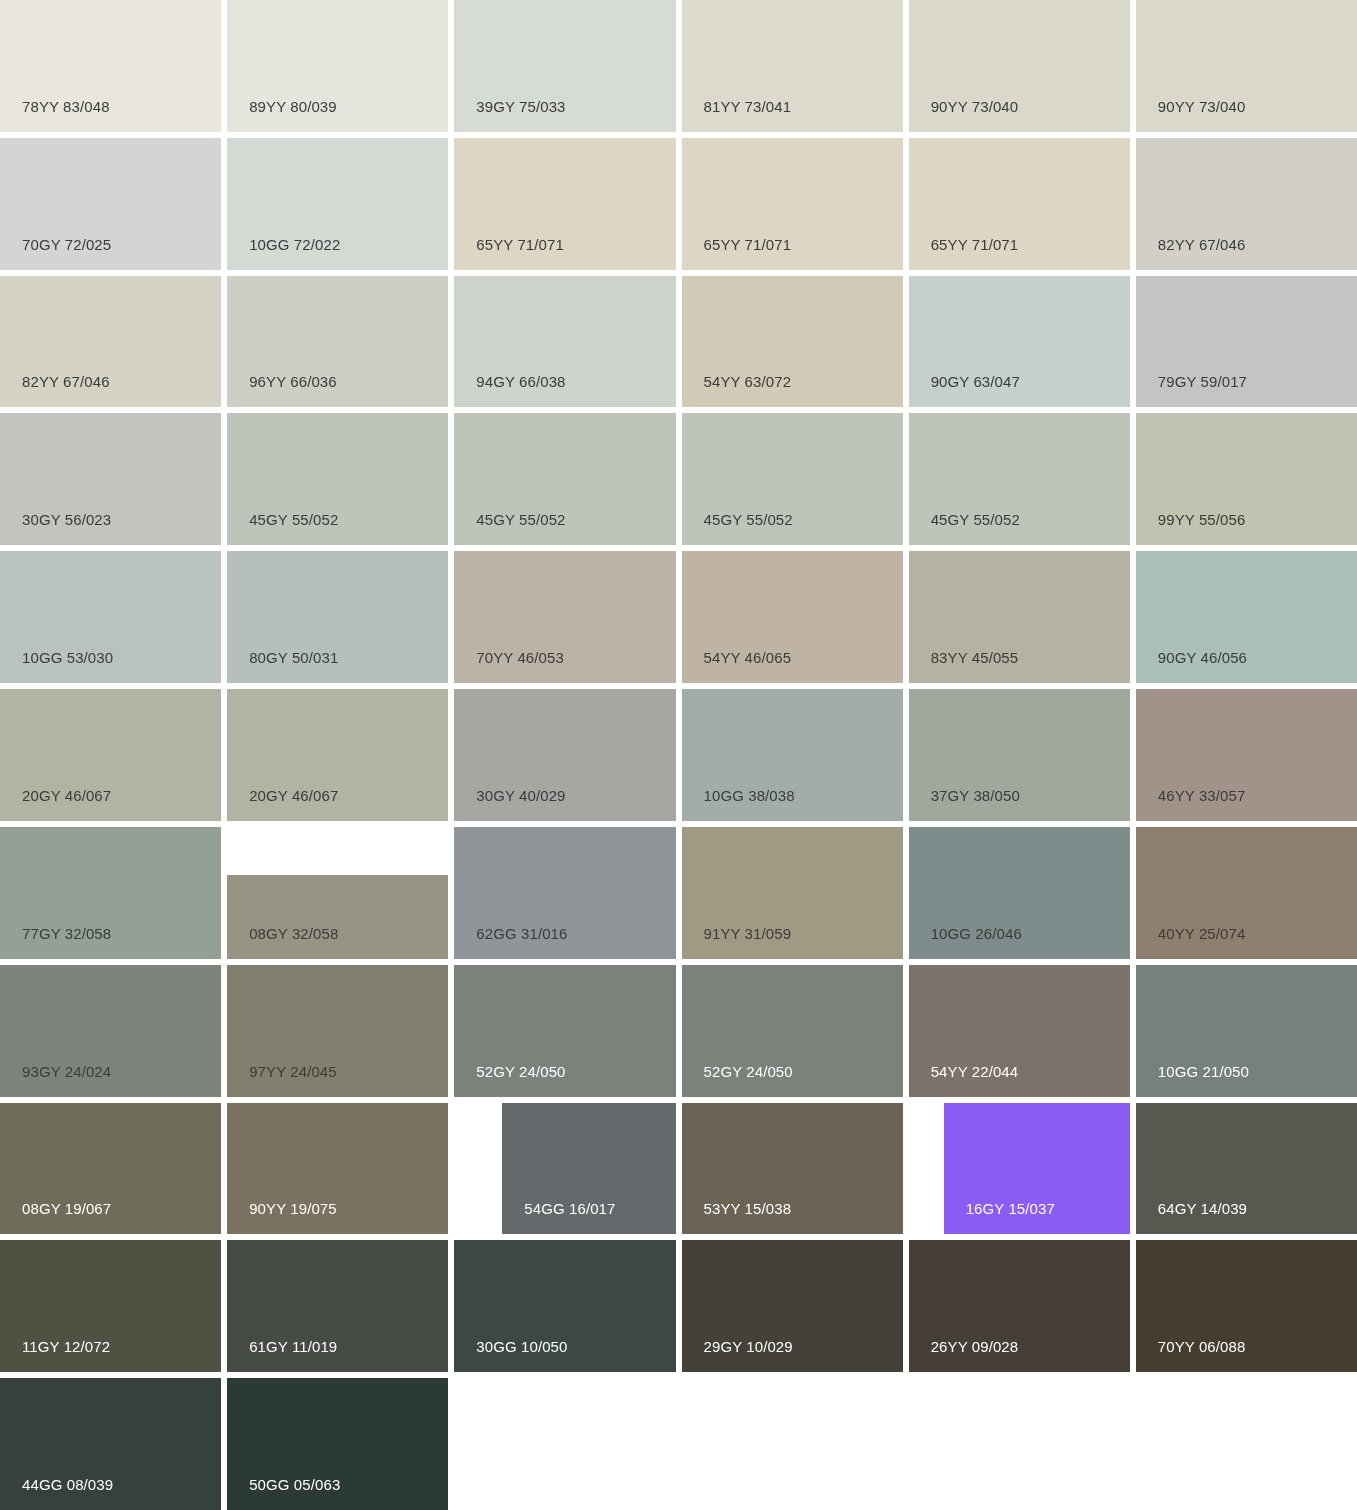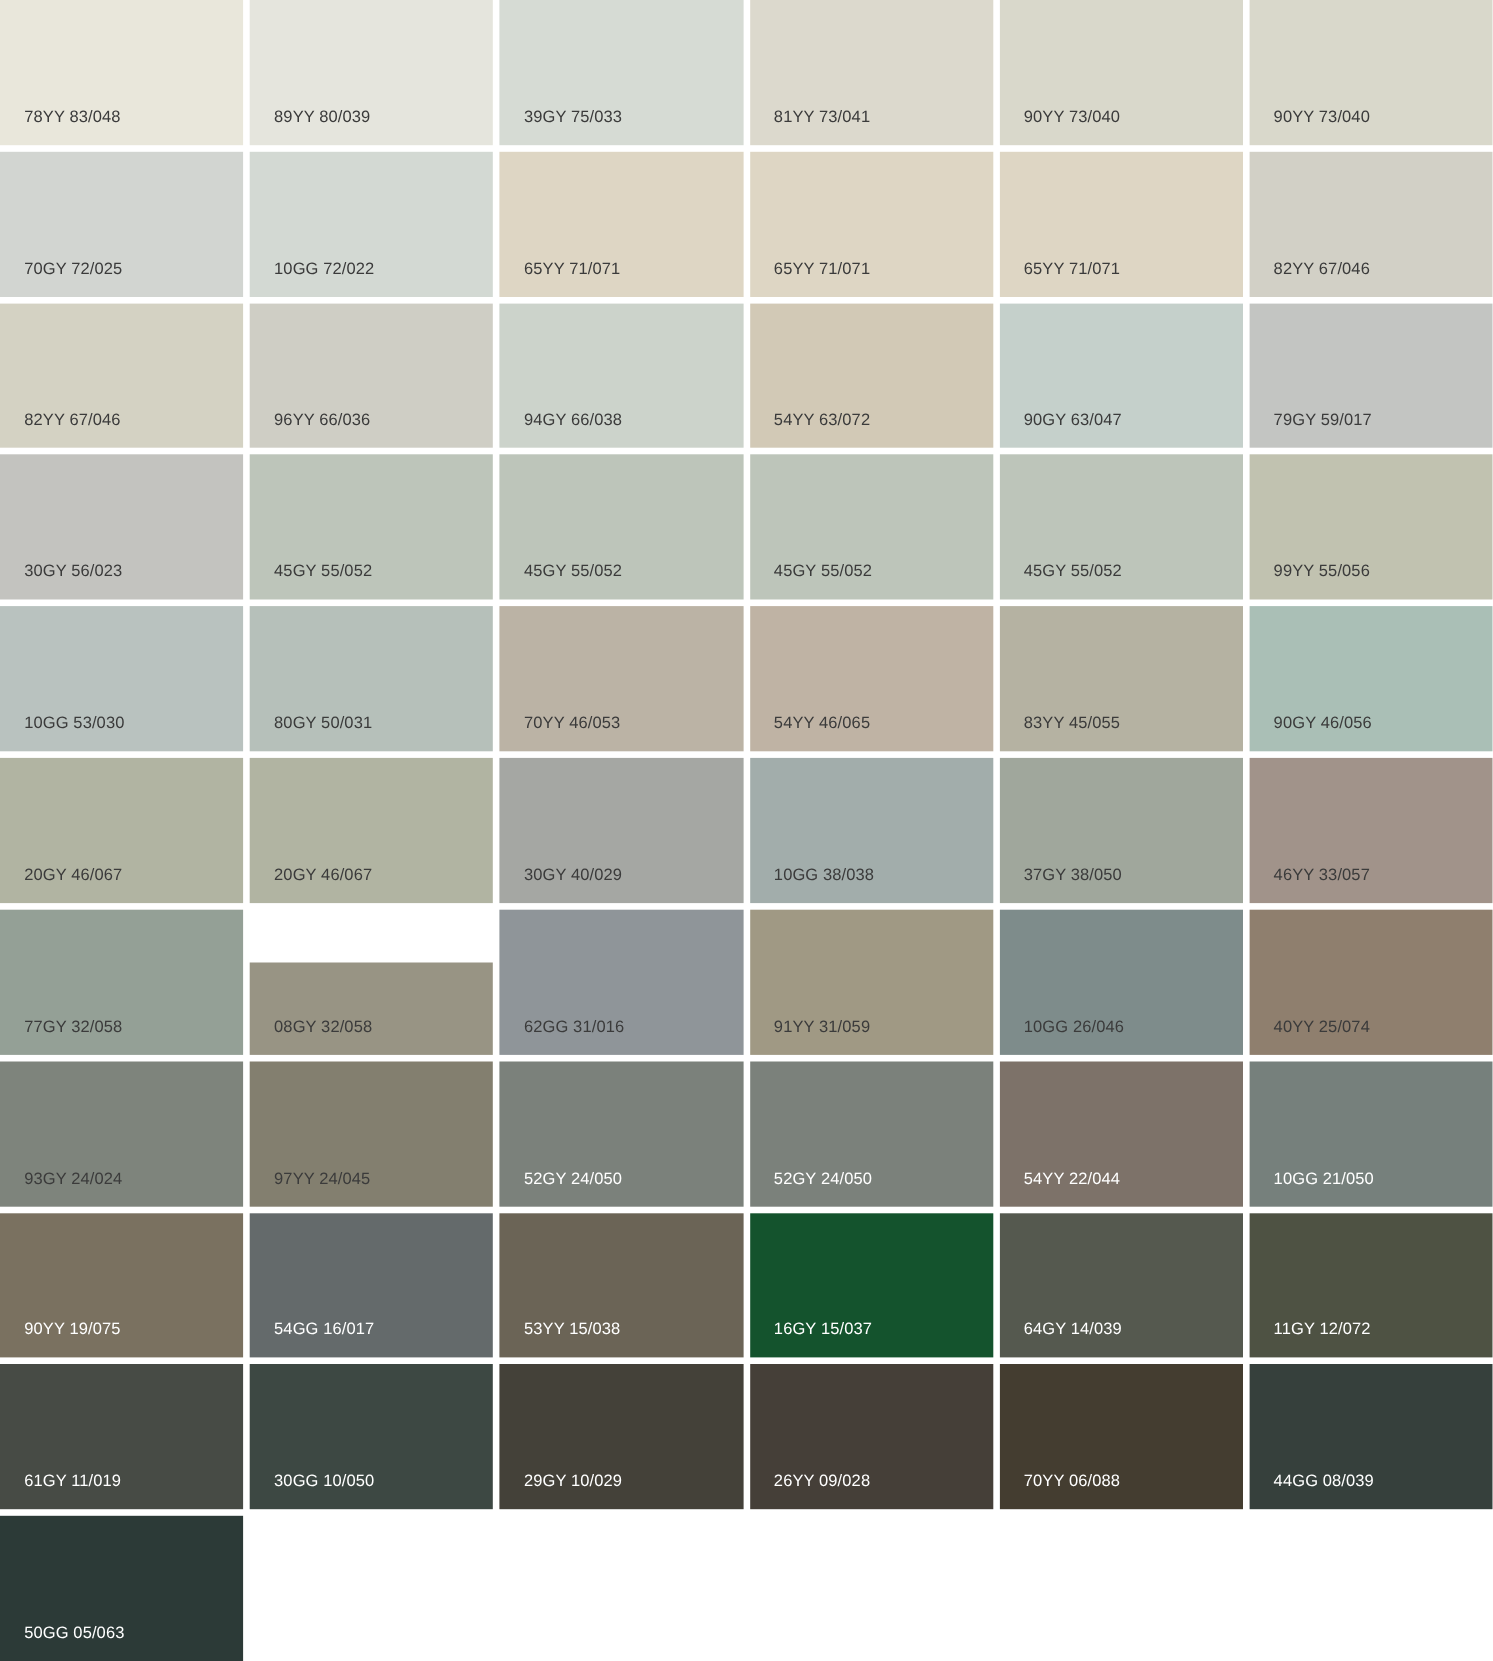--- a/index.html
+++ b/index.html
@@ -179,30 +179,33 @@
     </div>
     <div class="swatch light-text" style="background: rgb(123, 129, 123);">
       <span class="swatch-label">52GY 24/050</span>
     </div>
     <div class="swatch light-text" style="background: rgb(125, 114, 105);">
       <span class="swatch-label">54YY 22/044</span>
     </div>
     <div class="swatch light-text" style="background: rgb(118, 128, 124);">
       <span class="swatch-label">10GG 21/050</span>
     </div>
+    <div class="swatch light-text" style="background: rgb(111, 109, 90);">
+      <span class="swatch-label">08GY 19/067</span>
+    </div>
     <div class="swatch light-text" style="background: rgb(122, 113, 96);">
       <span class="swatch-label">90YY 19/075</span>
     </div>
-    <div class="swatch light-text" style="background: rgb(100, 106, 107);">
+    <div class="swatch light-text" style="background: rgb(100, 106, 107); margin-left: 48px;">
       <span class="swatch-label">54GG 16/017</span>
     </div>
     <div class="swatch light-text" style="background: rgb(107, 100, 86);">
       <span class="swatch-label">53YY 15/038</span>
     </div>
-    <div class="swatch light-text" style="background: #14532d;">
+    <div class="swatch light-text" style="background: #8b5cf6; margin-left: 35px;">
       <span class="swatch-label">16GY 15/037</span>
     </div>
     <div class="swatch light-text" style="background: rgb(85, 89, 79);">
       <span class="swatch-label">64GY 14/039</span>
     </div>
     <div class="swatch light-text" style="background: rgb(78, 82, 67);">
       <span class="swatch-label">11GY 12/072</span>
     </div>
     <div class="swatch light-text" style="background: rgb(71, 75, 69);">
       <span class="swatch-label">61GY 11/019</span>

